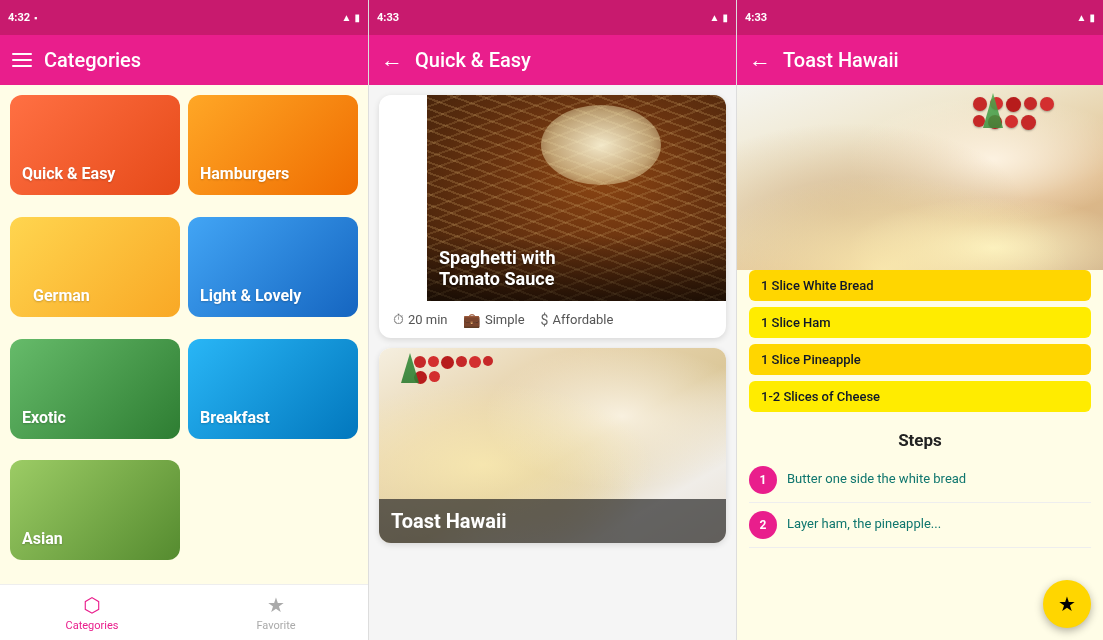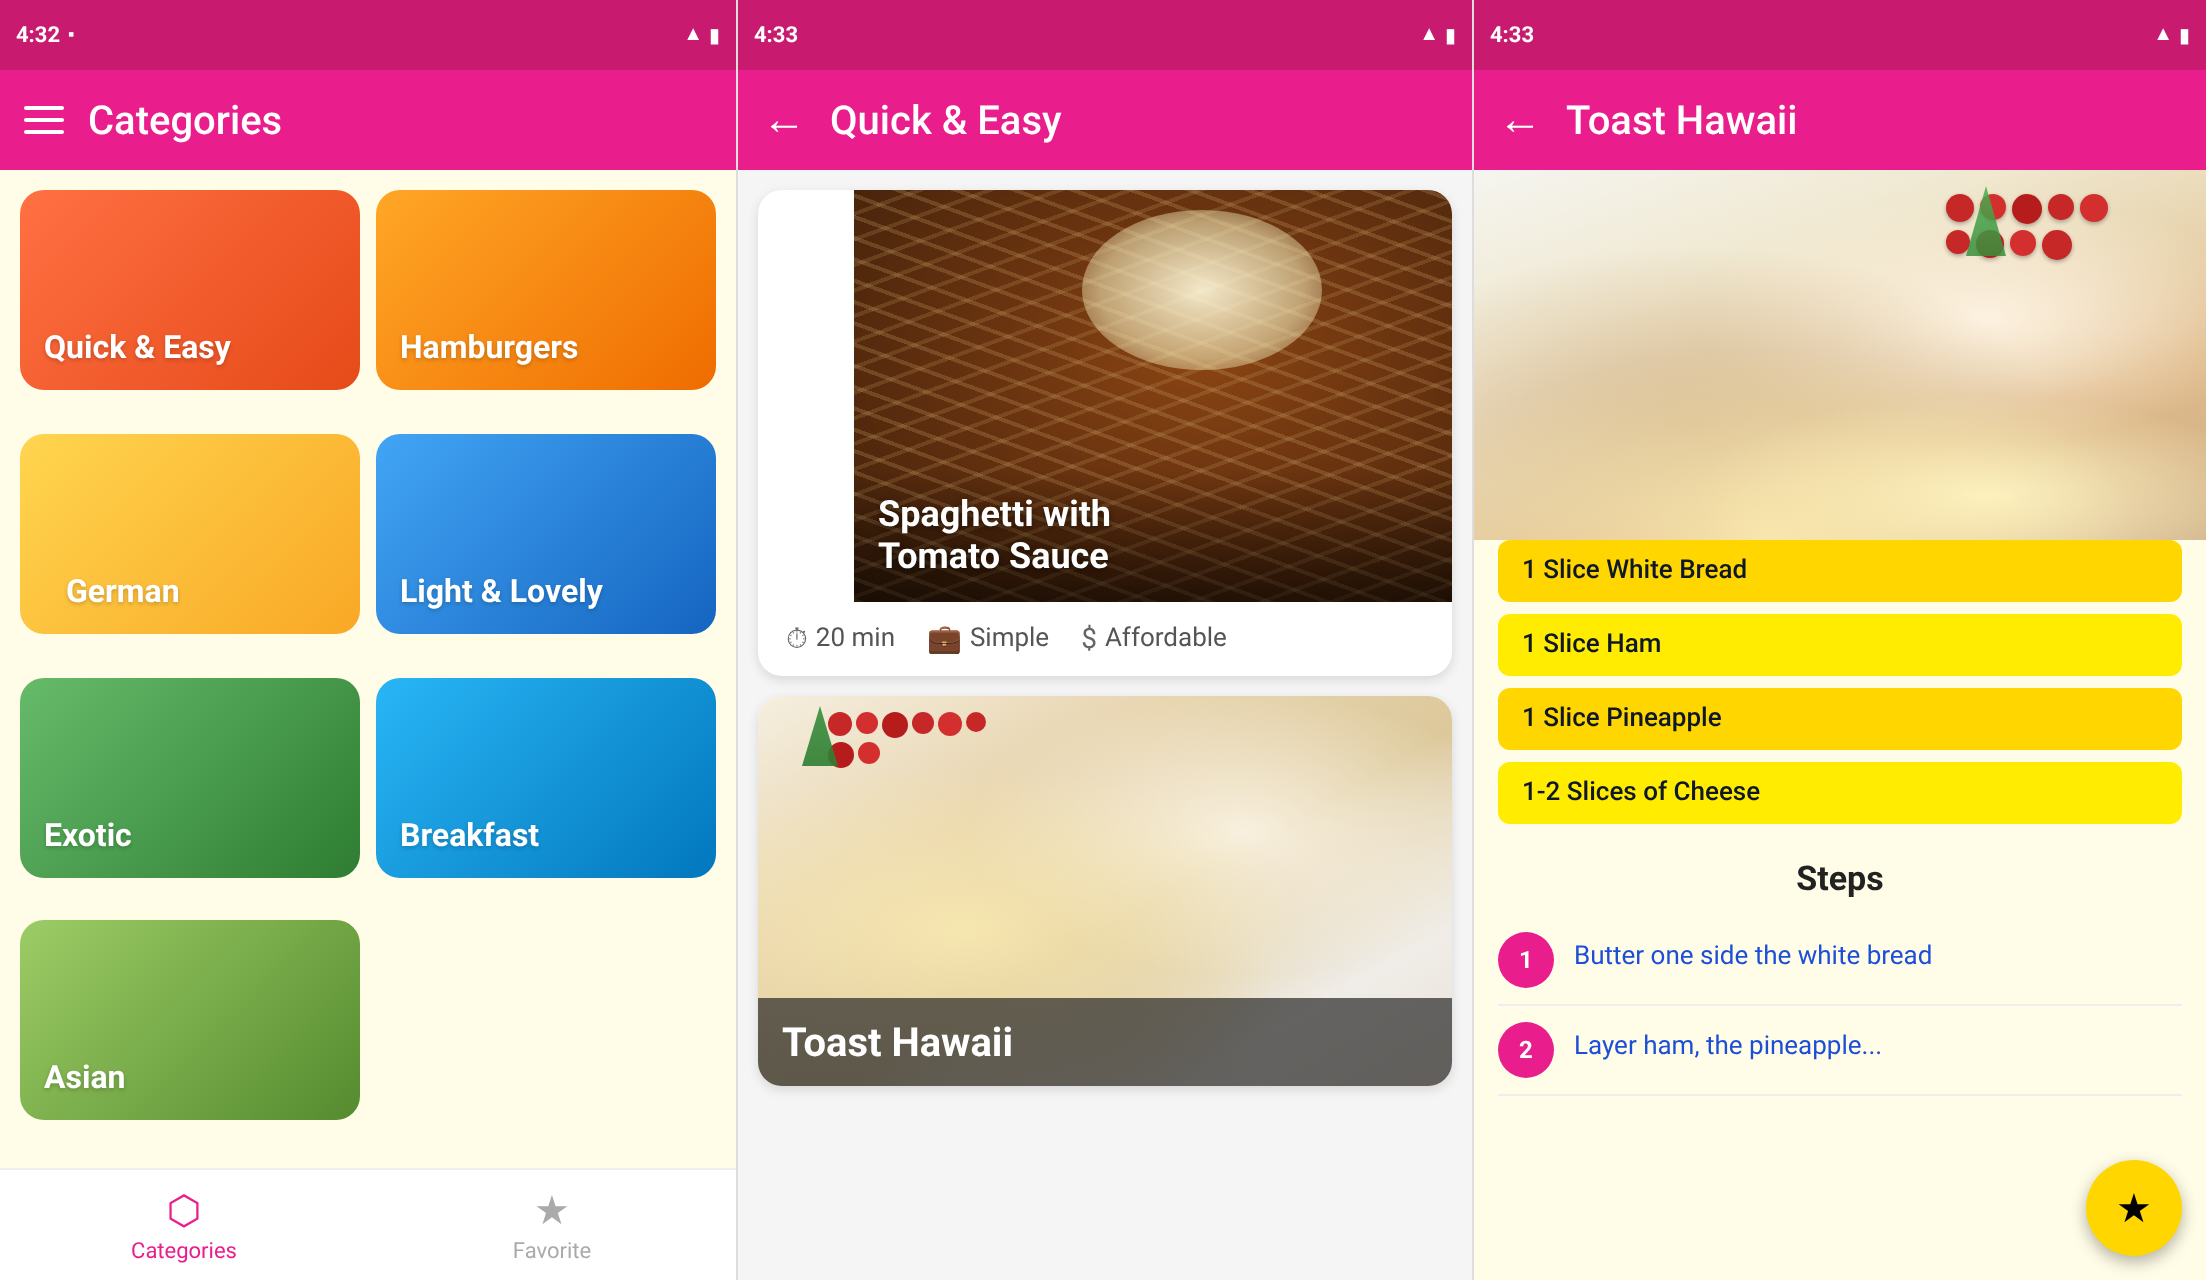--- a/index.html
+++ b/index.html
@@ -222,21 +222,21 @@
       color: white;
       font-size: 12px;
       font-weight: bold;
       display: flex;
       align-items: center;
       justify-content: center;
       flex-shrink: 0;
     }
     .step-text {
       font-size: 13px;
-      color: #1d4ed8;
+      color: #0f766e;
       line-height: 1.4;
       padding-top: 4px;
     }
 
     
     .fab {
       position: absolute;
       bottom: 12px;
       right: 12px;
       width: 48px;

